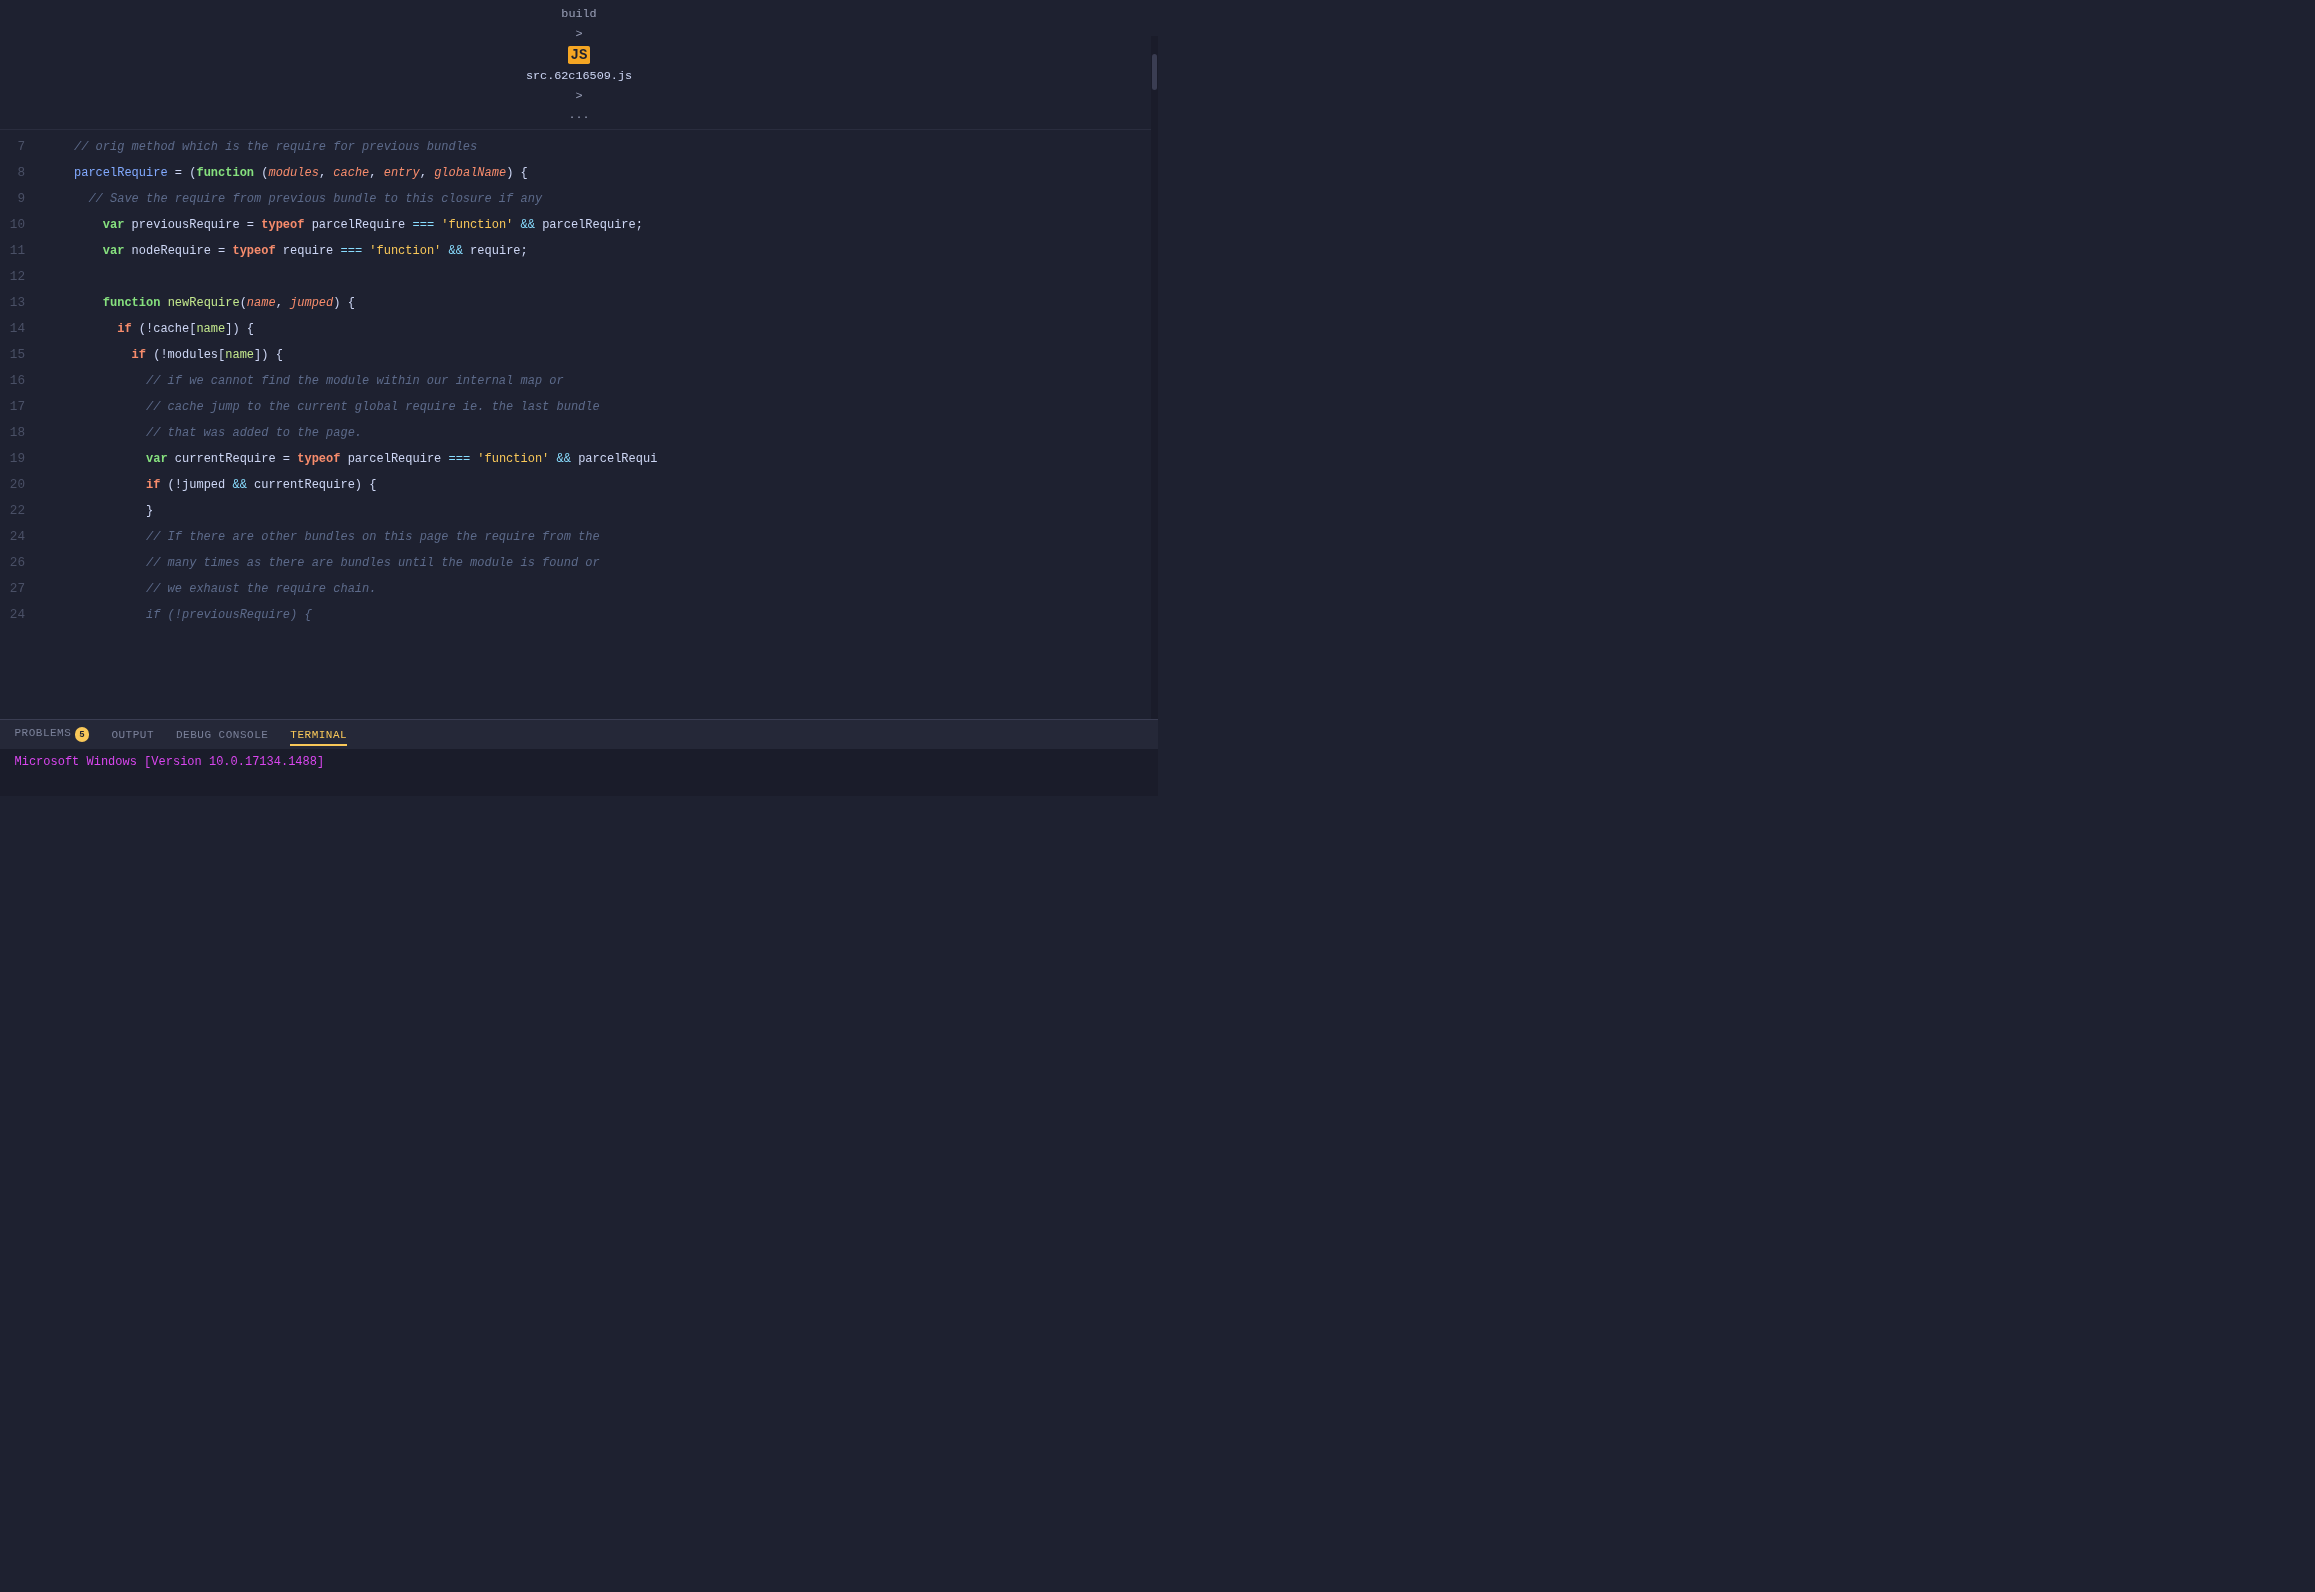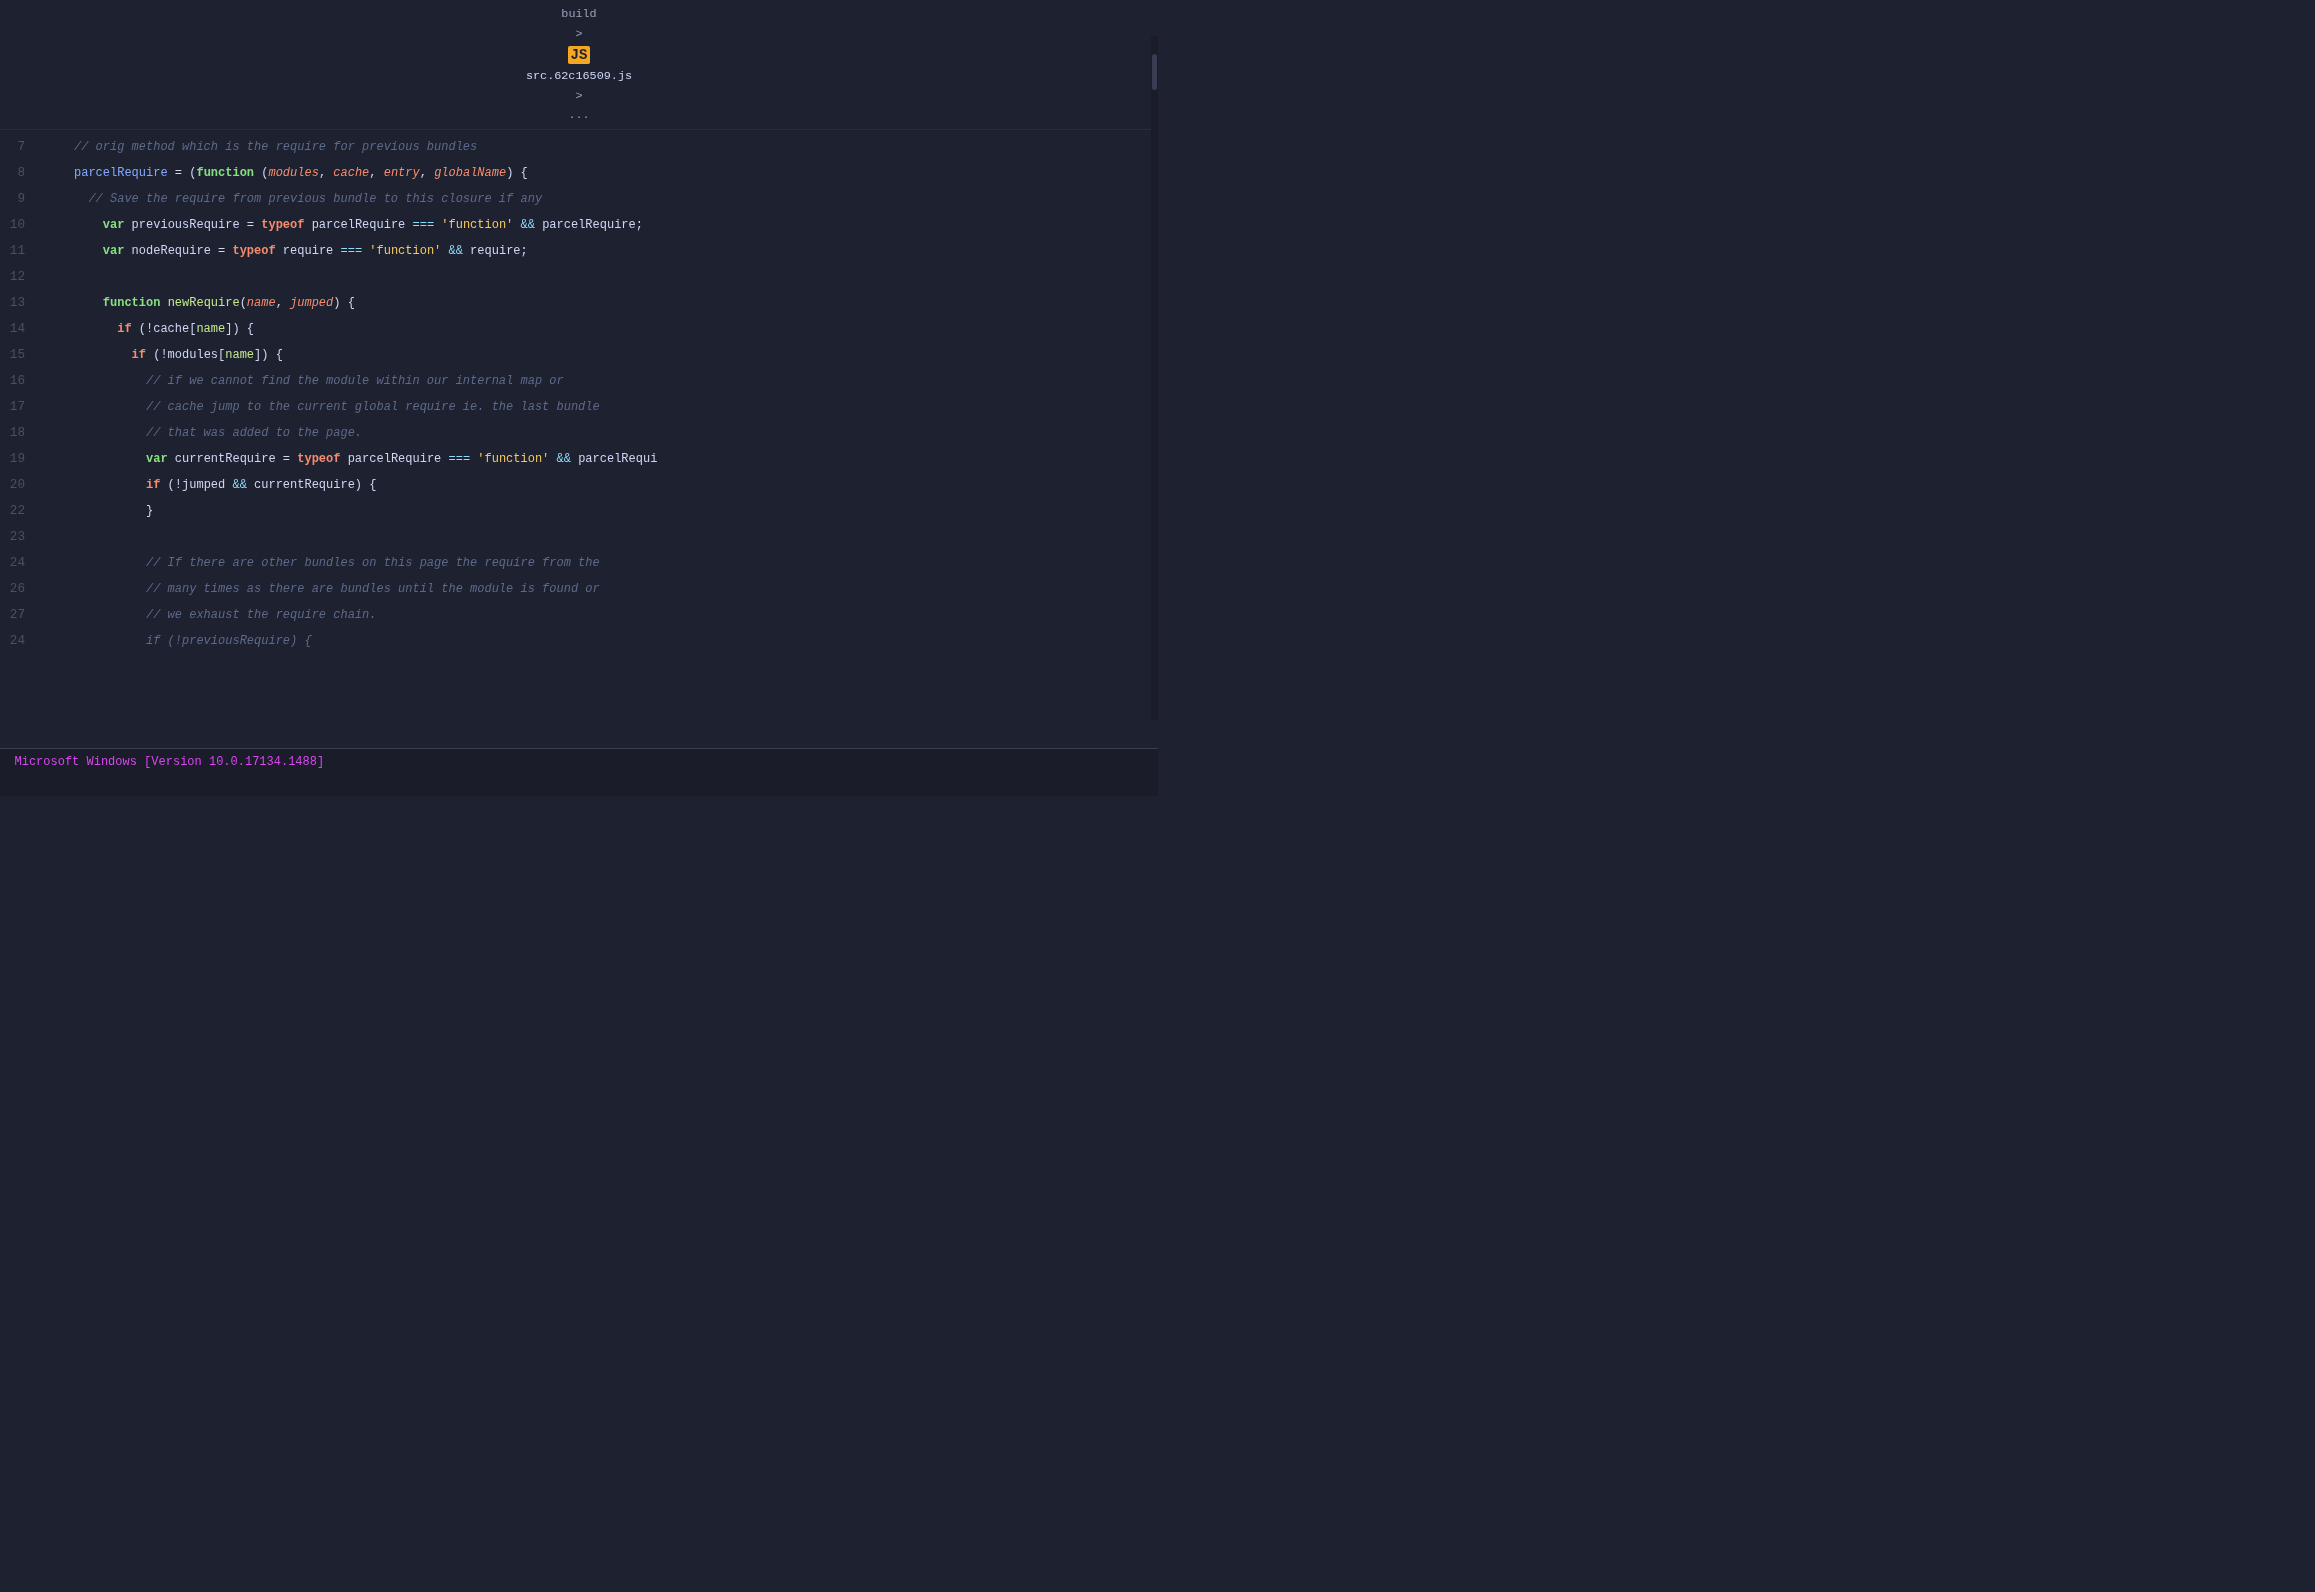--- a/index.html
+++ b/index.html
@@ -236,24 +236,20 @@
     </div>
     <div class="code-line">
       <span class="line-num">20</span>
       <span class="line-content"><span class="c-keyword2">          if</span><span class="c-plain"> (!jumped </span><span class="c-op">&amp;&amp;</span><span class="c-plain"> currentRequire) {</span></span>
     </div>
     <div class="code-line">
       <span class="line-num">22</span>
       <span class="line-content"><span class="c-plain">          }</span></span>
     </div>
     <div class="code-line">
-      <span class="line-num">23</span>
-      <span class="line-content"> </span>
-    </div>
-    <div class="code-line">
       <span class="line-num">24</span>
       <span class="line-content"><span class="c-comment">          // If there are other bundles on this page the require from the</span></span>
     </div>
     <div class="code-line">
       <span class="line-num">26</span>
       <span class="line-content"><span class="c-comment">          // many times as there are bundles until the module is found or</span></span>
     </div>
     <div class="code-line">
       <span class="line-num">27</span>
       <span class="line-content"><span class="c-comment">          // we exhaust the require chain.</span></span>
@@ -262,17 +258,23 @@
       <span class="line-num">24</span>
       <span class="line-content"><span class="c-comment">          if (!previousRequire) {</span></span>
     </div>
   </div>
 
 <div class="scrollbar-right">
   <div class="scrollbar-thumb"></div>
 </div>
 
 <div class="bottom-panel">
+  <div class="panel-tabs">
+  <div class="panel-tab"><span>PROBLEMS</span><span class="badge">5</span></div>
+      <div class="panel-tab"><span>OUTPUT</span></div>
+      <div class="panel-tab"><span>DEBUG CONSOLE</span></div>
+      <div class="panel-tab active"><span>TERMINAL</span></div>
+    </div>
   <div class="terminal-content">
     <span class="terminal-text">Microsoft Windows [Version 10.0.17134.1488]</span>
   </div>
 </div>
 
 
 </body></html>

